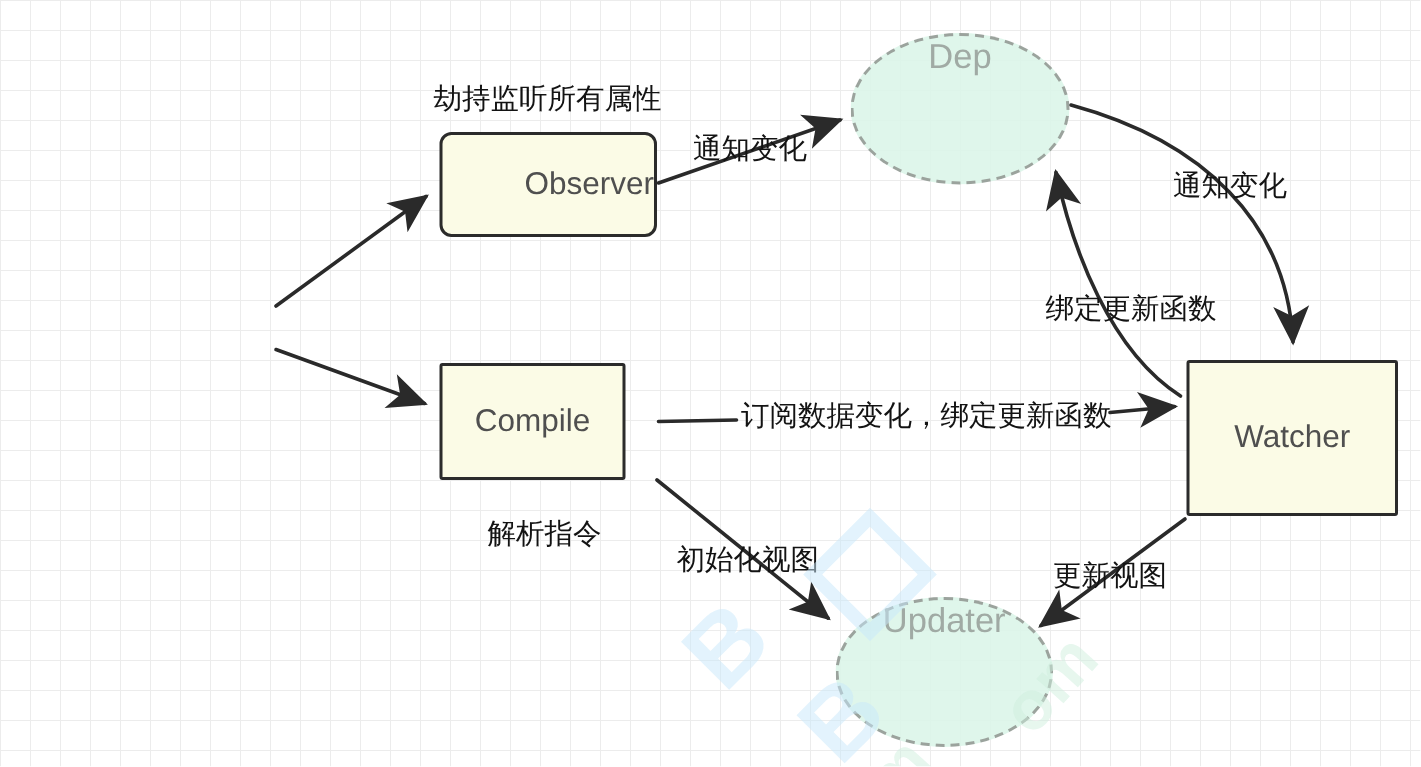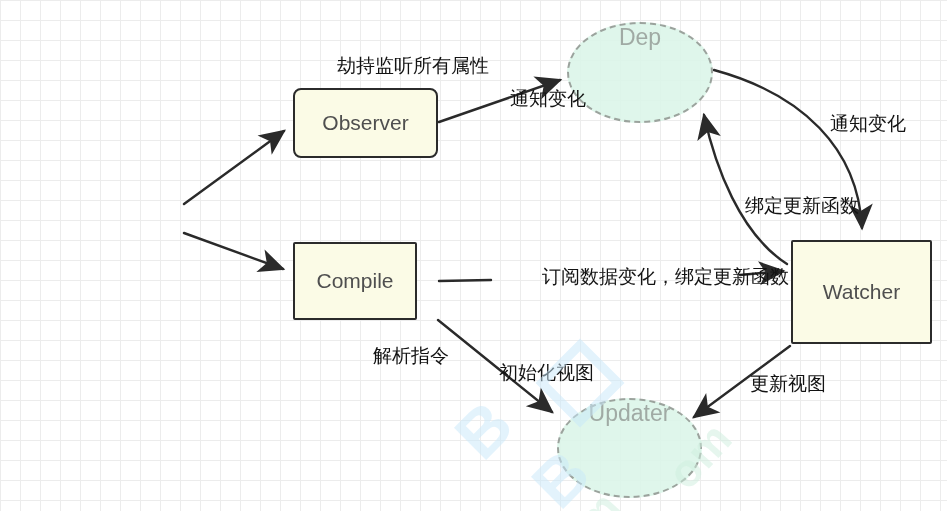--- a/index.html
+++ b/index.html
@@ -32,21 +32,21 @@
     background: #fbfbe6;
     border: 2.5px solid #2b2b2b;
     display: flex;
     align-items: center;
     justify-content: center;
     color: #4f4f4f;
     font-size: 21px;
     z-index: 3;
   }
   #node-mvvm     { left: 3px;   top: 166px; width: 180px; height: 88px; border-radius: 10px; font-size: 20px; }
-  #node-observer { left: 293px; top: 88px;  width: 145px; height: 70px; border-radius: 8px; }
+  #node-observer { left: 293px; top: 88px;  width: 145px; height: 70px; border-radius: 8px; justify-content: flex-end; }
   #node-compile  { left: 293px; top: 242px; width: 124px; height: 78px; border-radius: 2px; }
   #node-watcher  { left: 791px; top: 240px; width: 141px; height: 104px; border-radius: 2px; }
   .ellipse {
     position: absolute;
     box-sizing: border-box;
     background: rgba(219, 245, 232, 0.88);
     border: 2px dashed #9ba39d;
     border-radius: 50%;
     display: flex;
     align-items: flex-start;
@@ -56,21 +56,20 @@
     z-index: 3;
   }
   #node-dep     { left: 567px; top: 22px;  width: 146px; height: 101px; }
   #node-updater { left: 557px; top: 398px; width: 145px; height: 100px; }
   .edge-label {
     position: absolute;
     white-space: nowrap;
     font-size: 19px;
     color: #131313;
     z-index: 4;
-    margin-left: 48px;
   }
   #lbl-hijack    { left: 289px; top: 53px; }
   #lbl-notify-l  { left: 462px; top: 86px; }
   #lbl-notify-r  { left: 782px; top: 111px; }
   #lbl-addsub    { left: 697px; top: 193px; }
   #lbl-subscribe { left: 494px; top: 264px; }
   #lbl-parse     { left: 325px; top: 343px; }
   #lbl-init      { left: 451px; top: 360px; }
   #lbl-update    { left: 702px; top: 371px; text-align: right; }
   svg.edges { z-index: 2; }

